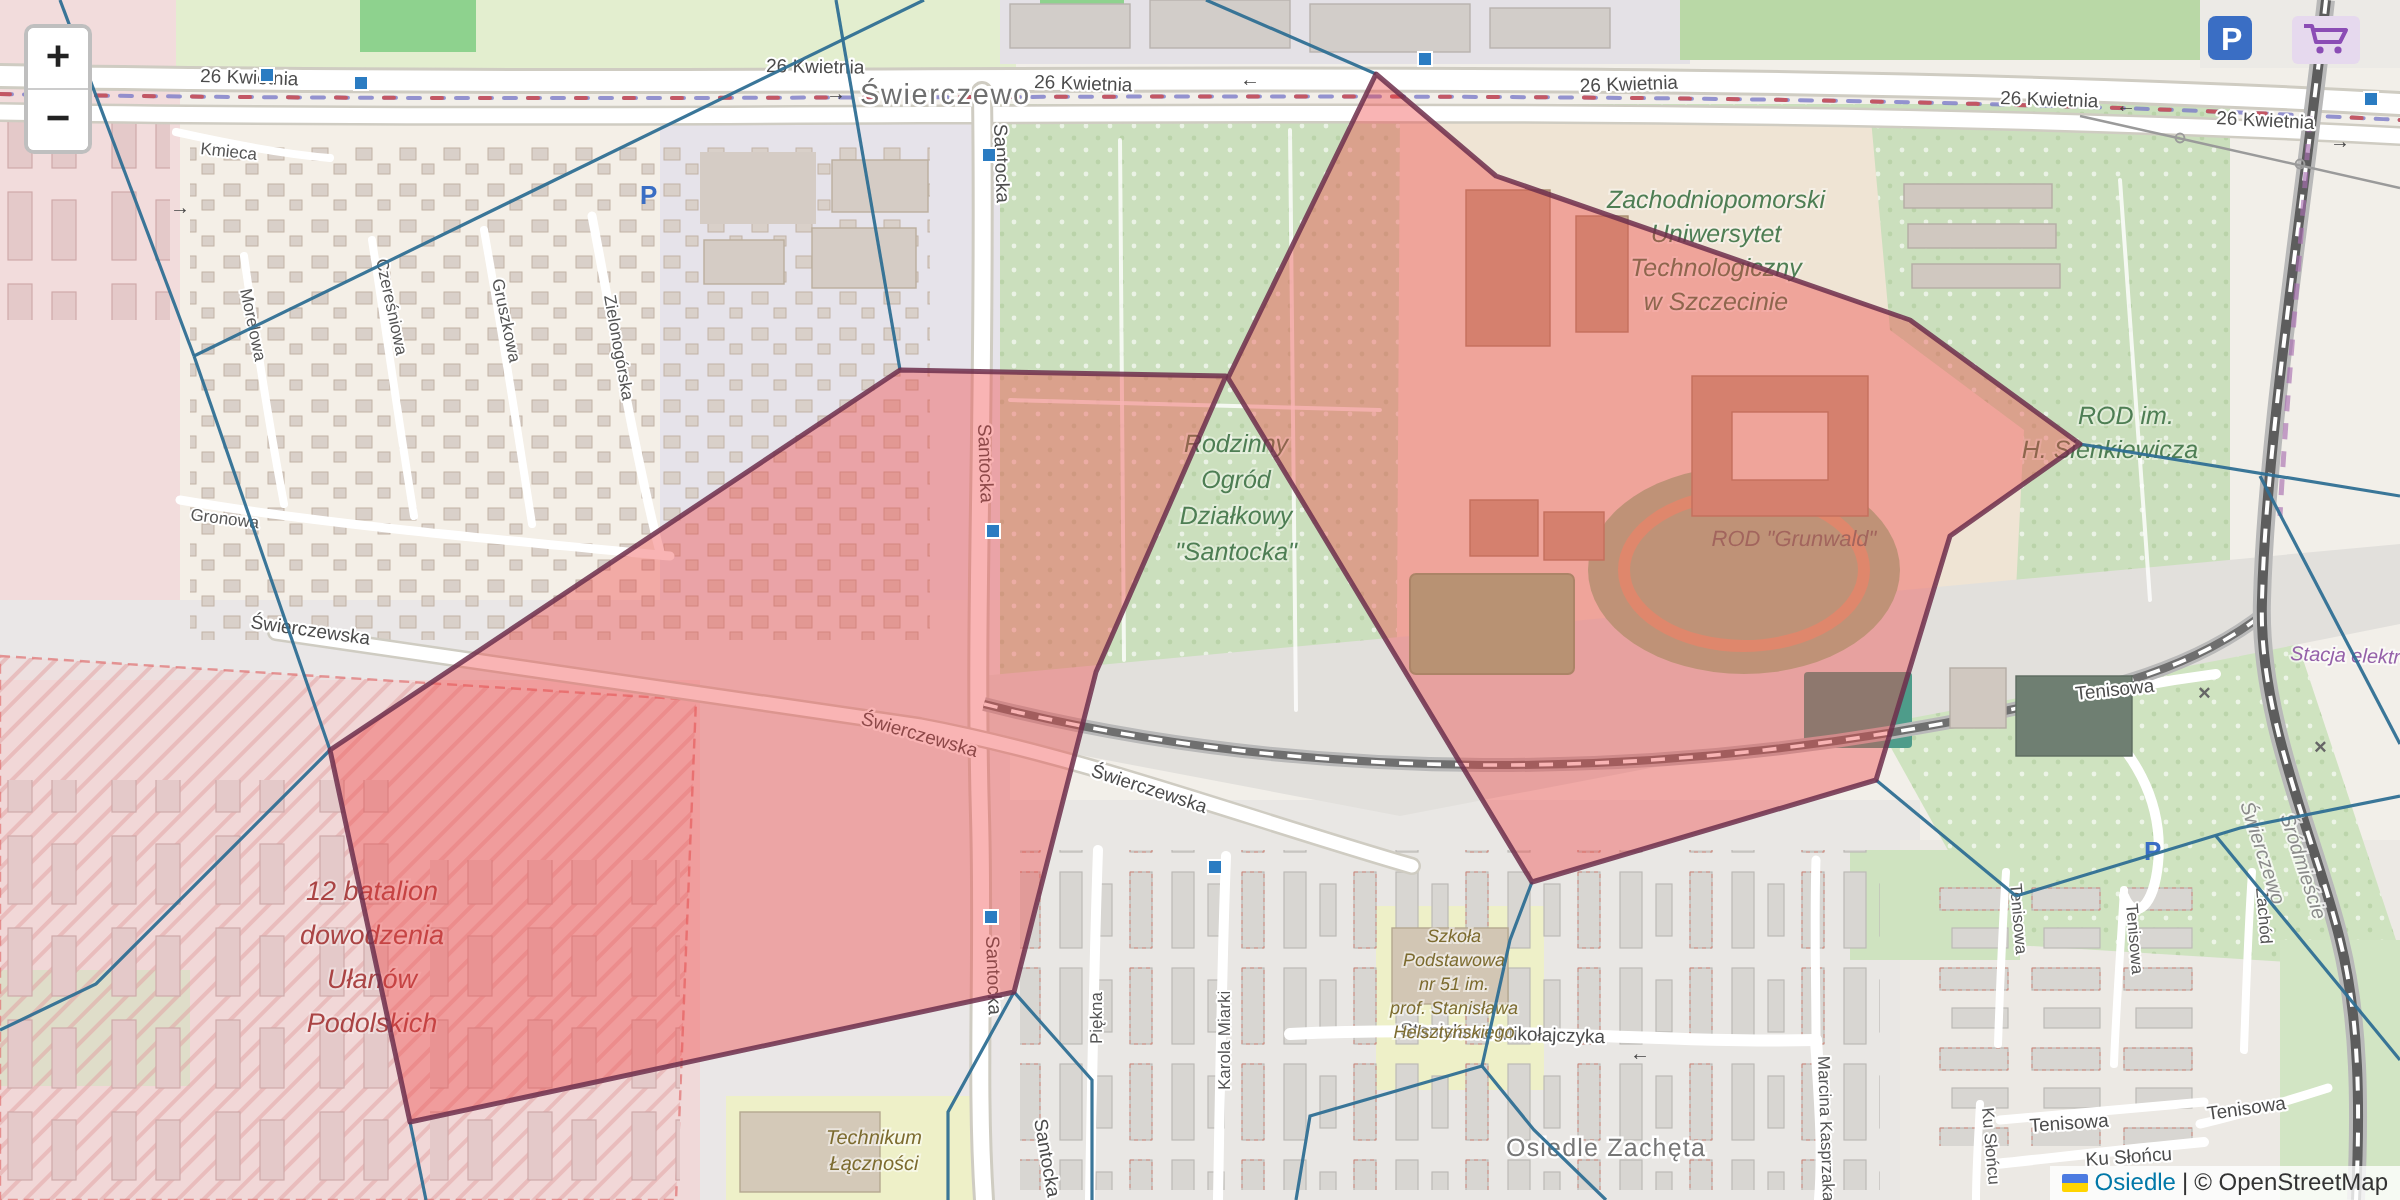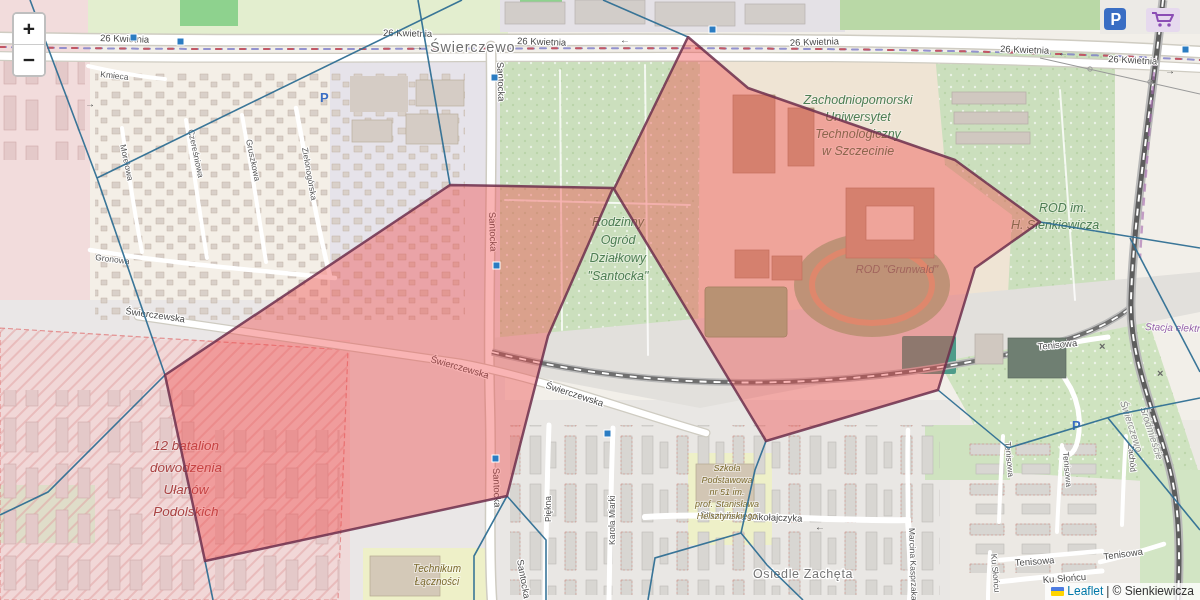--- a/index.html
+++ b/index.html
@@ -343,15 +343,15 @@
     <rect class="marker" x="493" y="262" width="7" height="7"></rect>
   </g>
 </svg>
 
   <div class="zoomctl">
     <a>+</a>
     <a>−</a>
   </div>
 
   <div class="attrib">
-    <span class="flag"></span><a class="lf">Leaflet</a><span class="sep">|</span><a class="osm">© Sienkiewicza</a>
+    <span class="flag"></span><a class="lf">Osiedle</a><span class="sep">|</span><a class="osm">© OpenStreetMap</a>
   </div>
 </div>
 
 </body></html>

